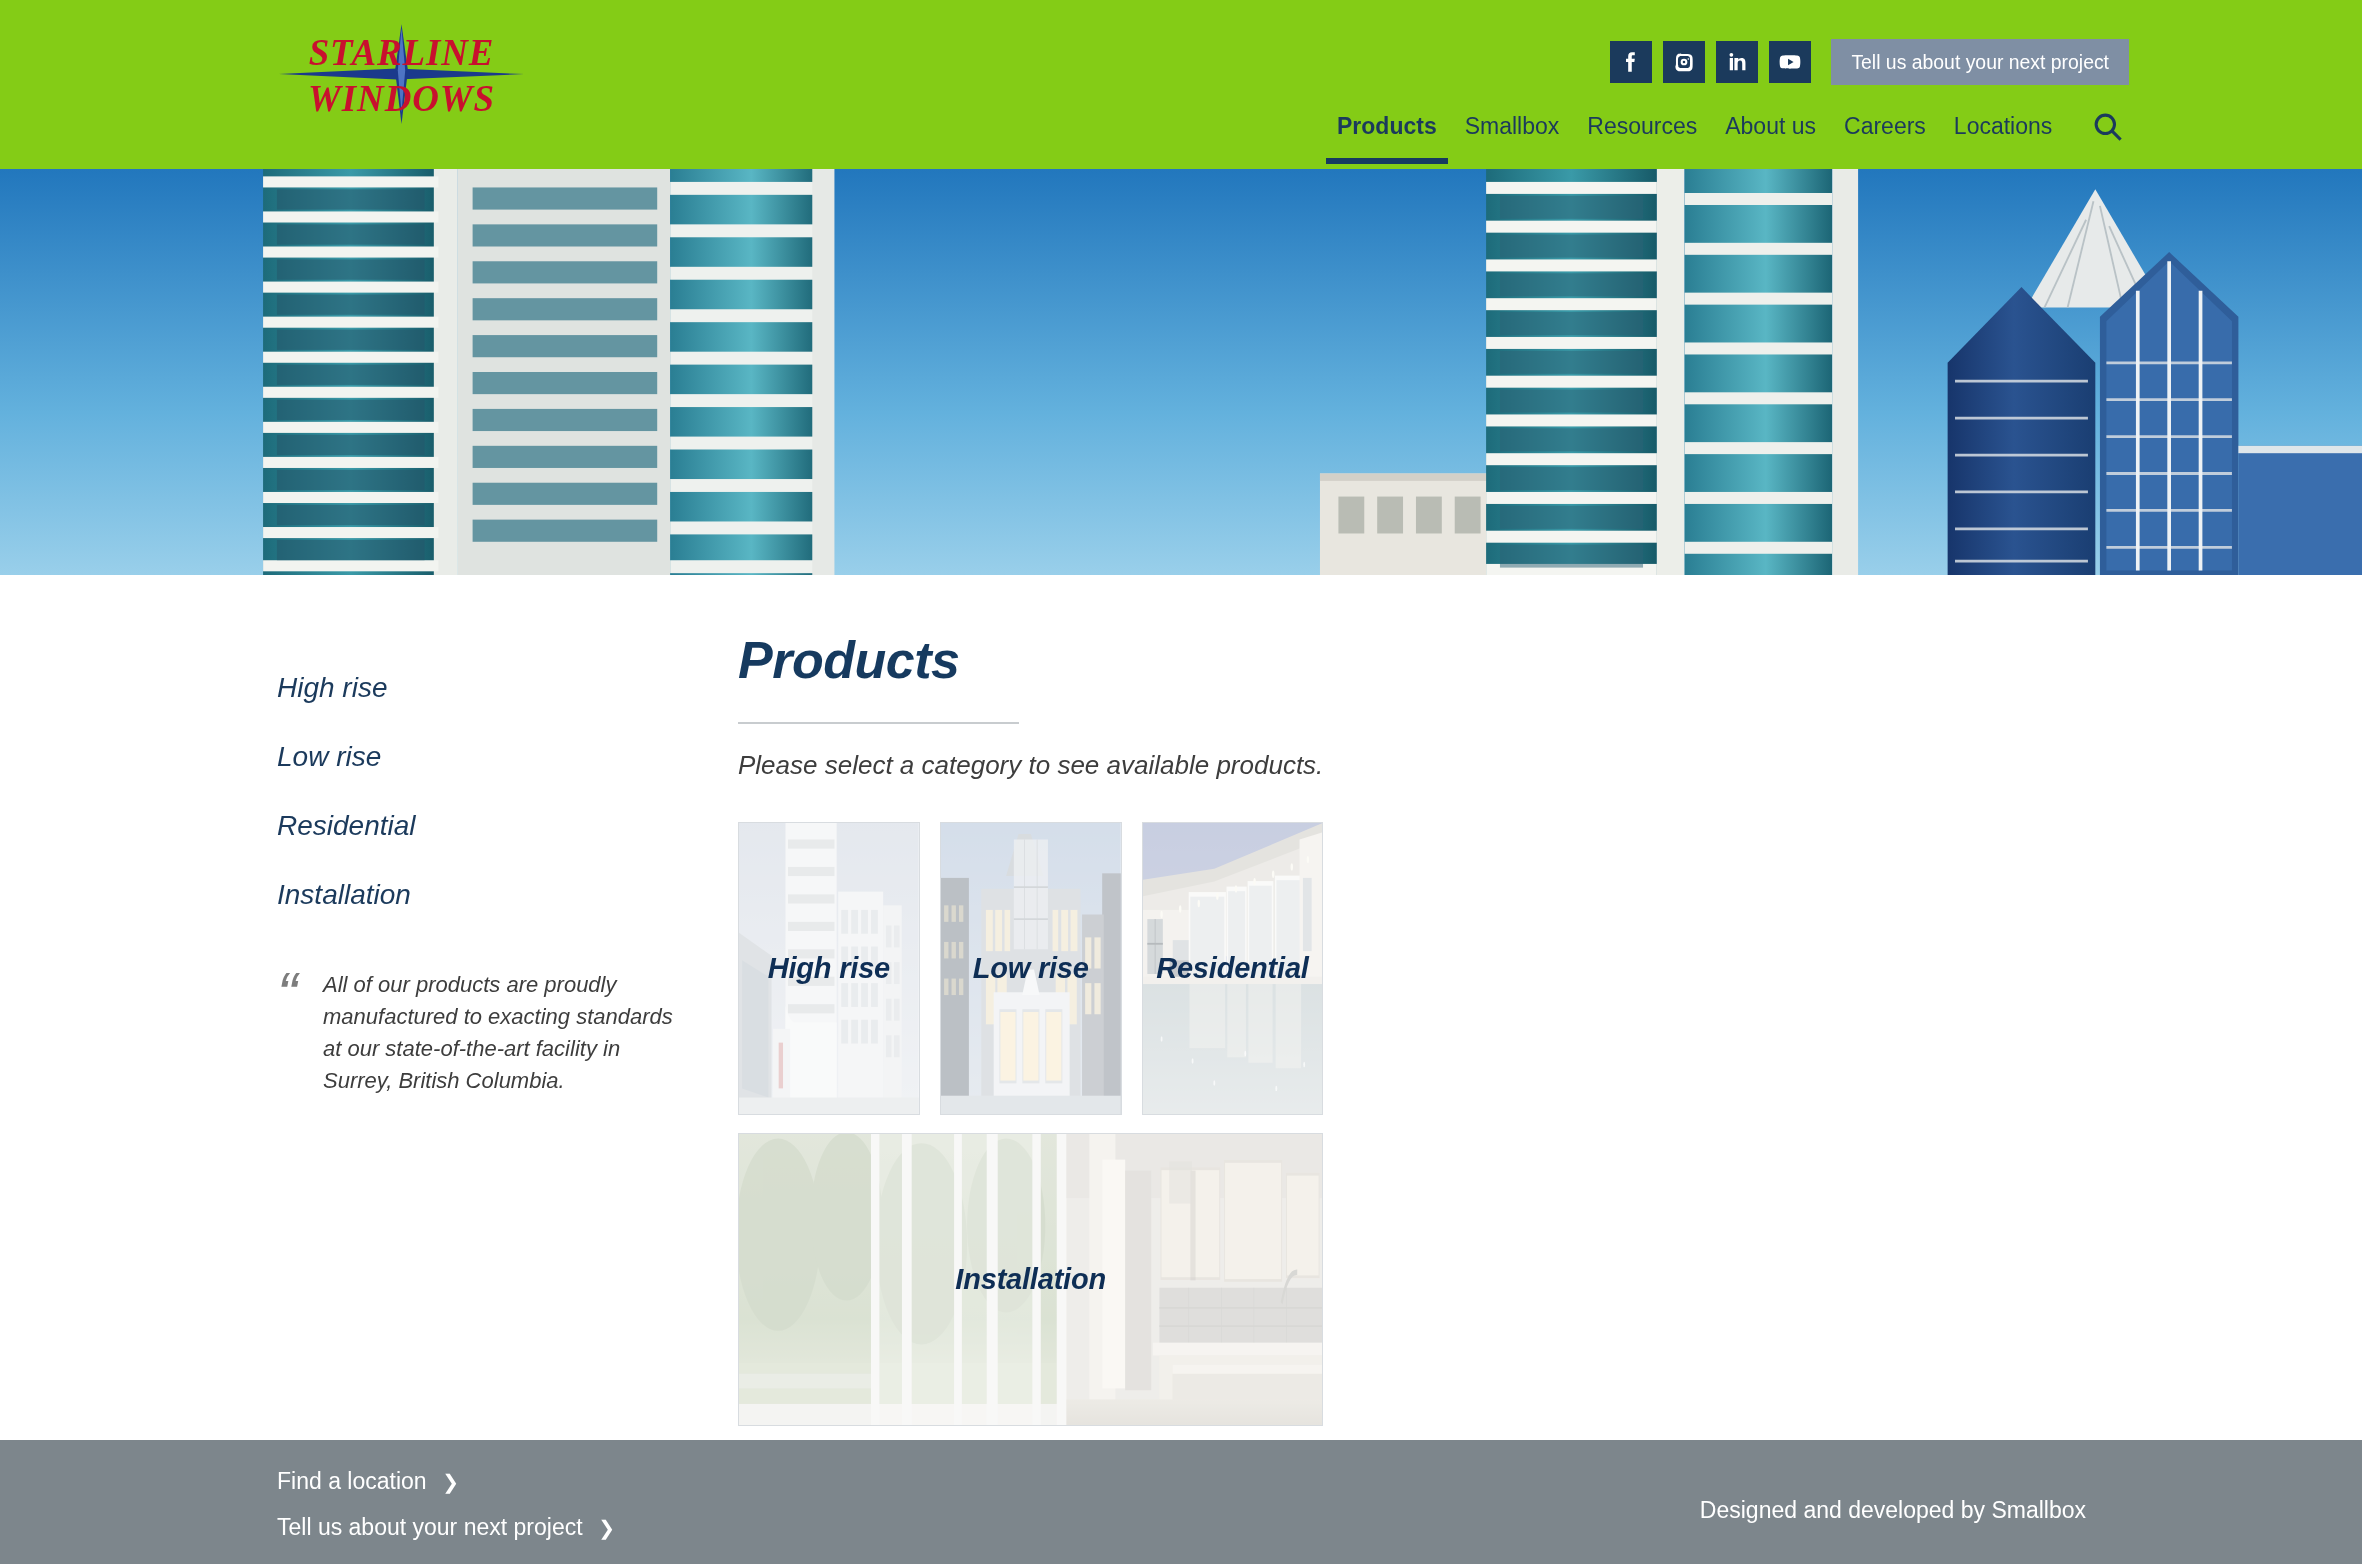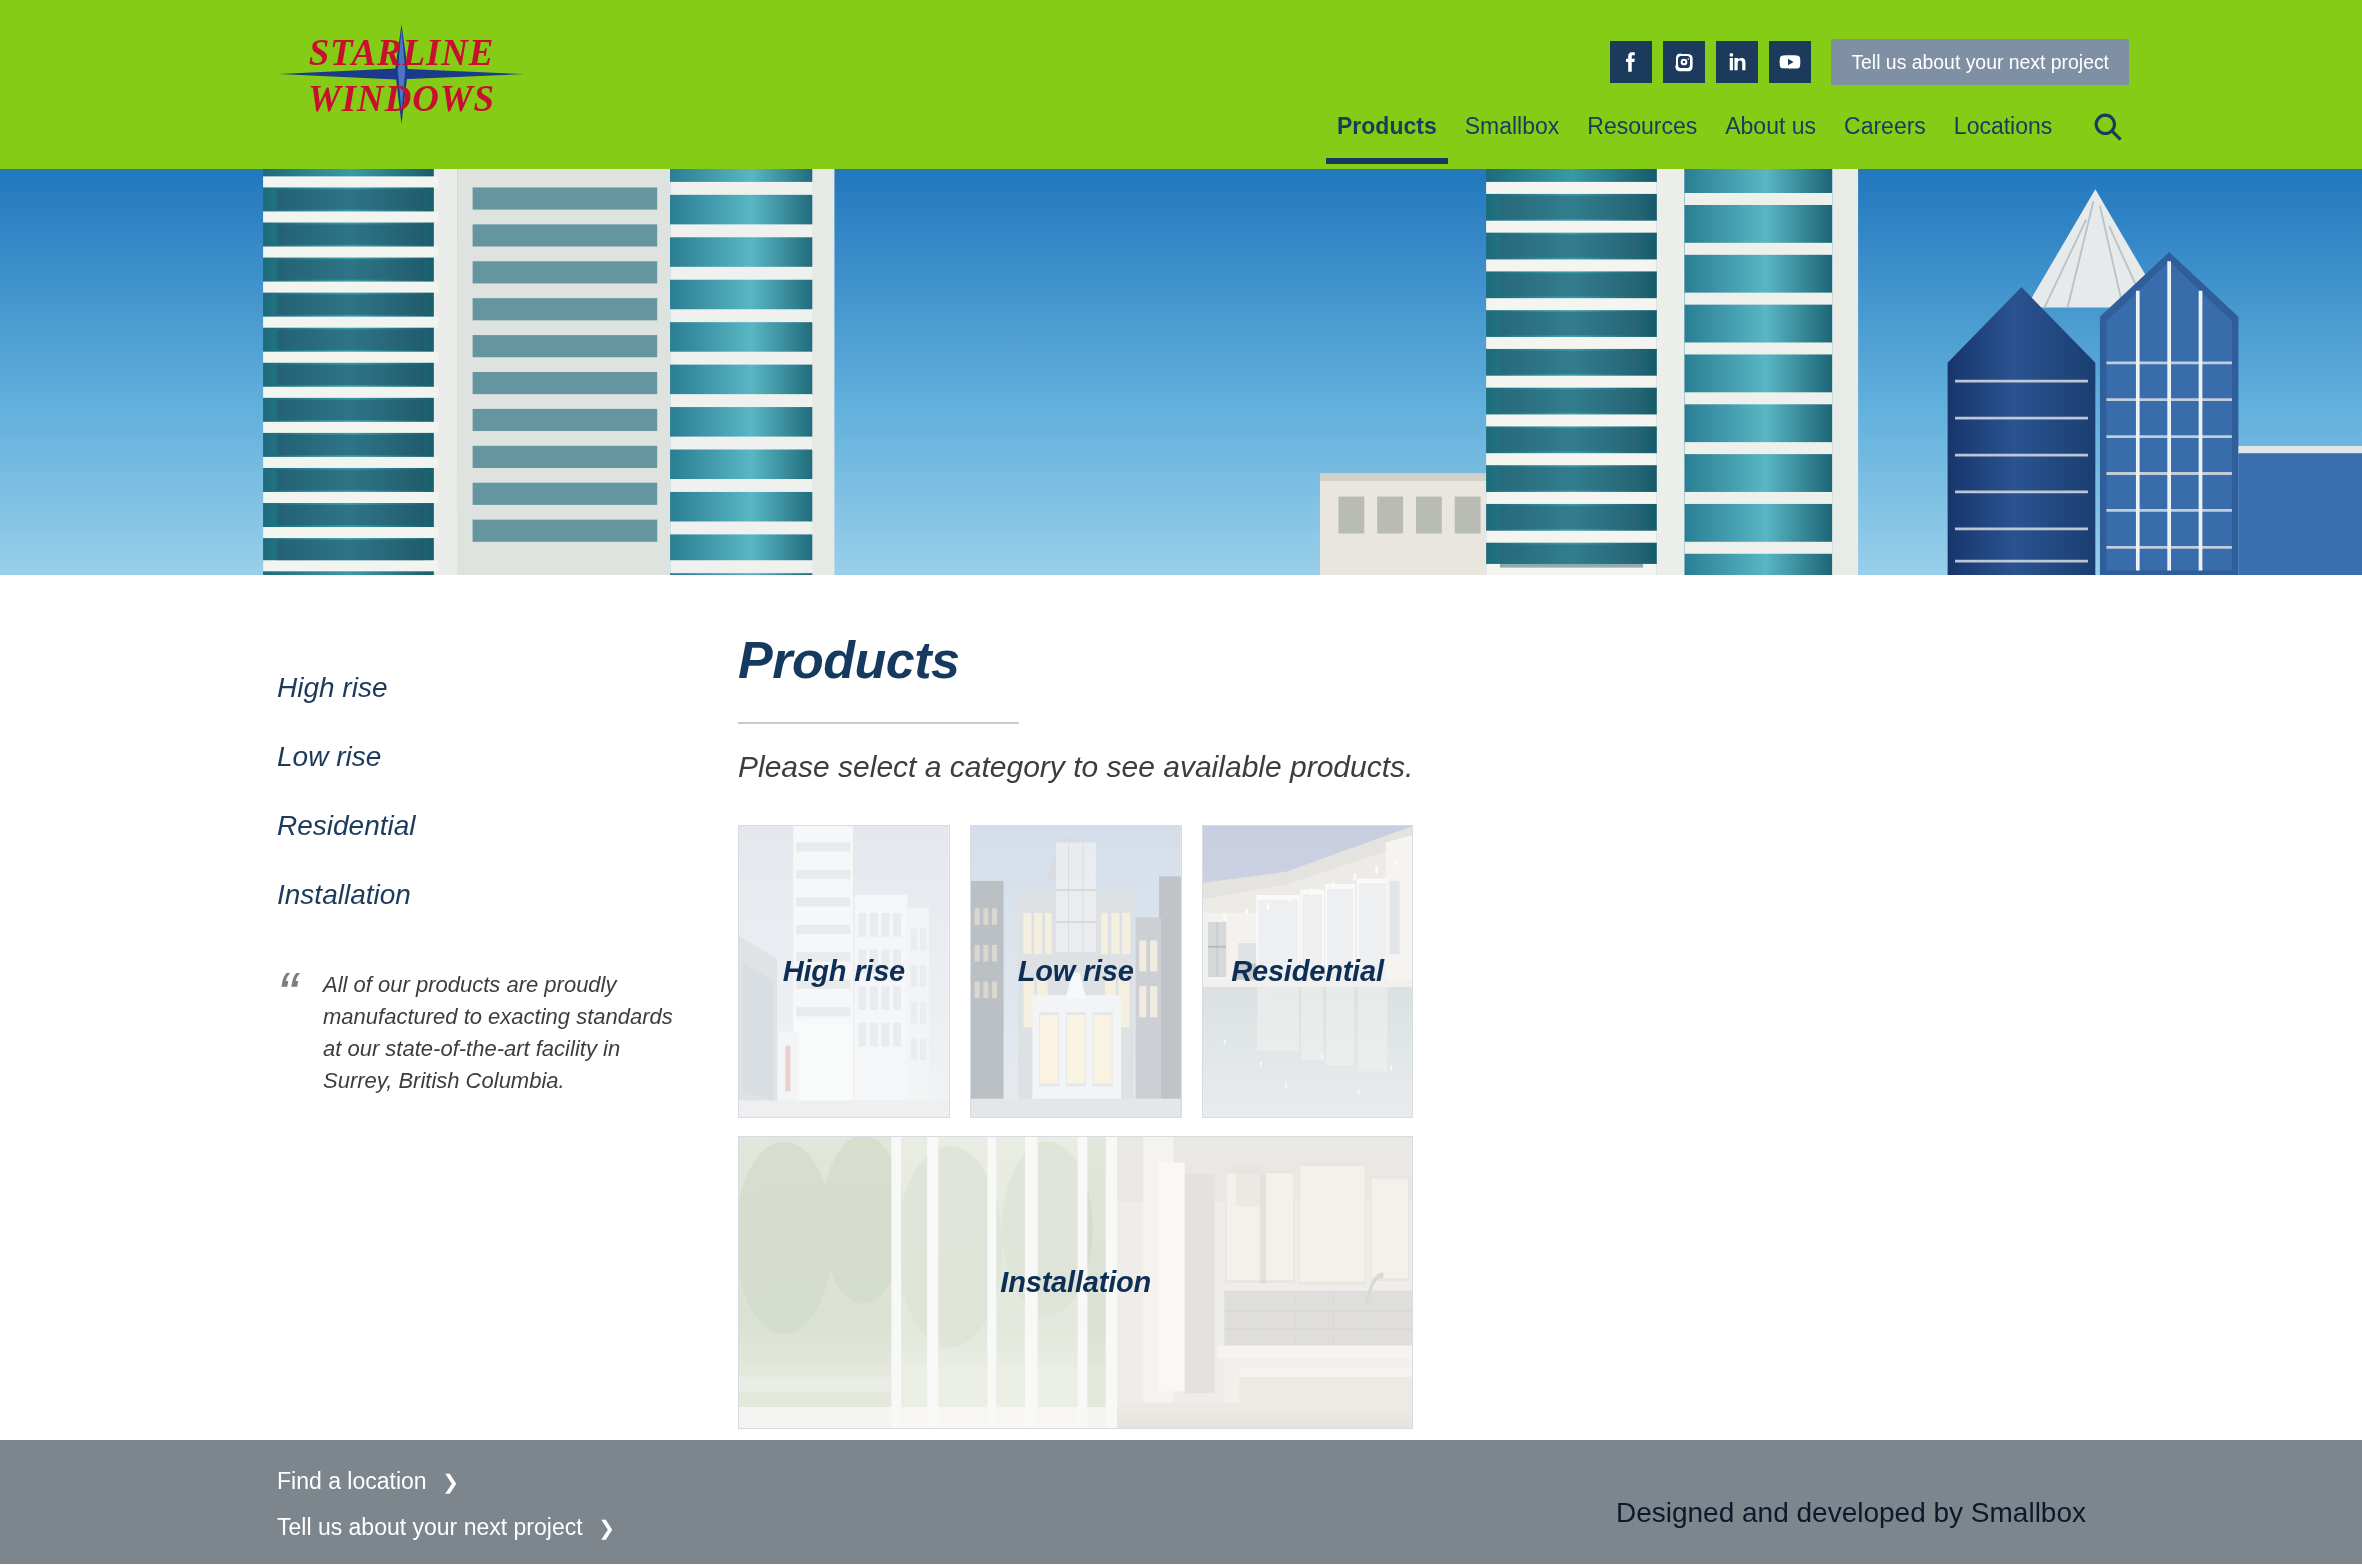--- a/index.html
+++ b/index.html
@@ -151,21 +151,21 @@
     letter-spacing: -0.5px;
     line-height: 1.1;
   }
   .title-rule {
     width: 281px;
     height: 1.8px;
     background: #c8cccf;
     margin: 33px 0 26px 0;
   }
   .lead {
-    font-size: 30px;
+    font-size: 26px;
     color: #3d3d3d;
     margin-bottom: 41px;
   }
 
   .cards-row {
     display: flex;
     gap: 20px;
     margin-bottom: 18.5px;
   }
   .card {
@@ -209,22 +209,22 @@
     color: #ffffff;
     font-size: 23px;
     margin-bottom: 18.5px;
     cursor: pointer;
     white-space: nowrap;
   }
   .chev { margin-left: 9.2px; font-size: 20px; }
   .credit {
     position: absolute;
     right: 277px; top: 57px;
-    color: #0f172a;
-    font-size: 28px;
+    color: #ffffff;
+    font-size: 23px;
     cursor: pointer;
   }
 </style>
 </head>
 <body>
 
 <div class="header">
 
   <div class="logo">
     <svg viewBox="0 0 270 110" xmlns="http://www.w3.org/2000/svg">

